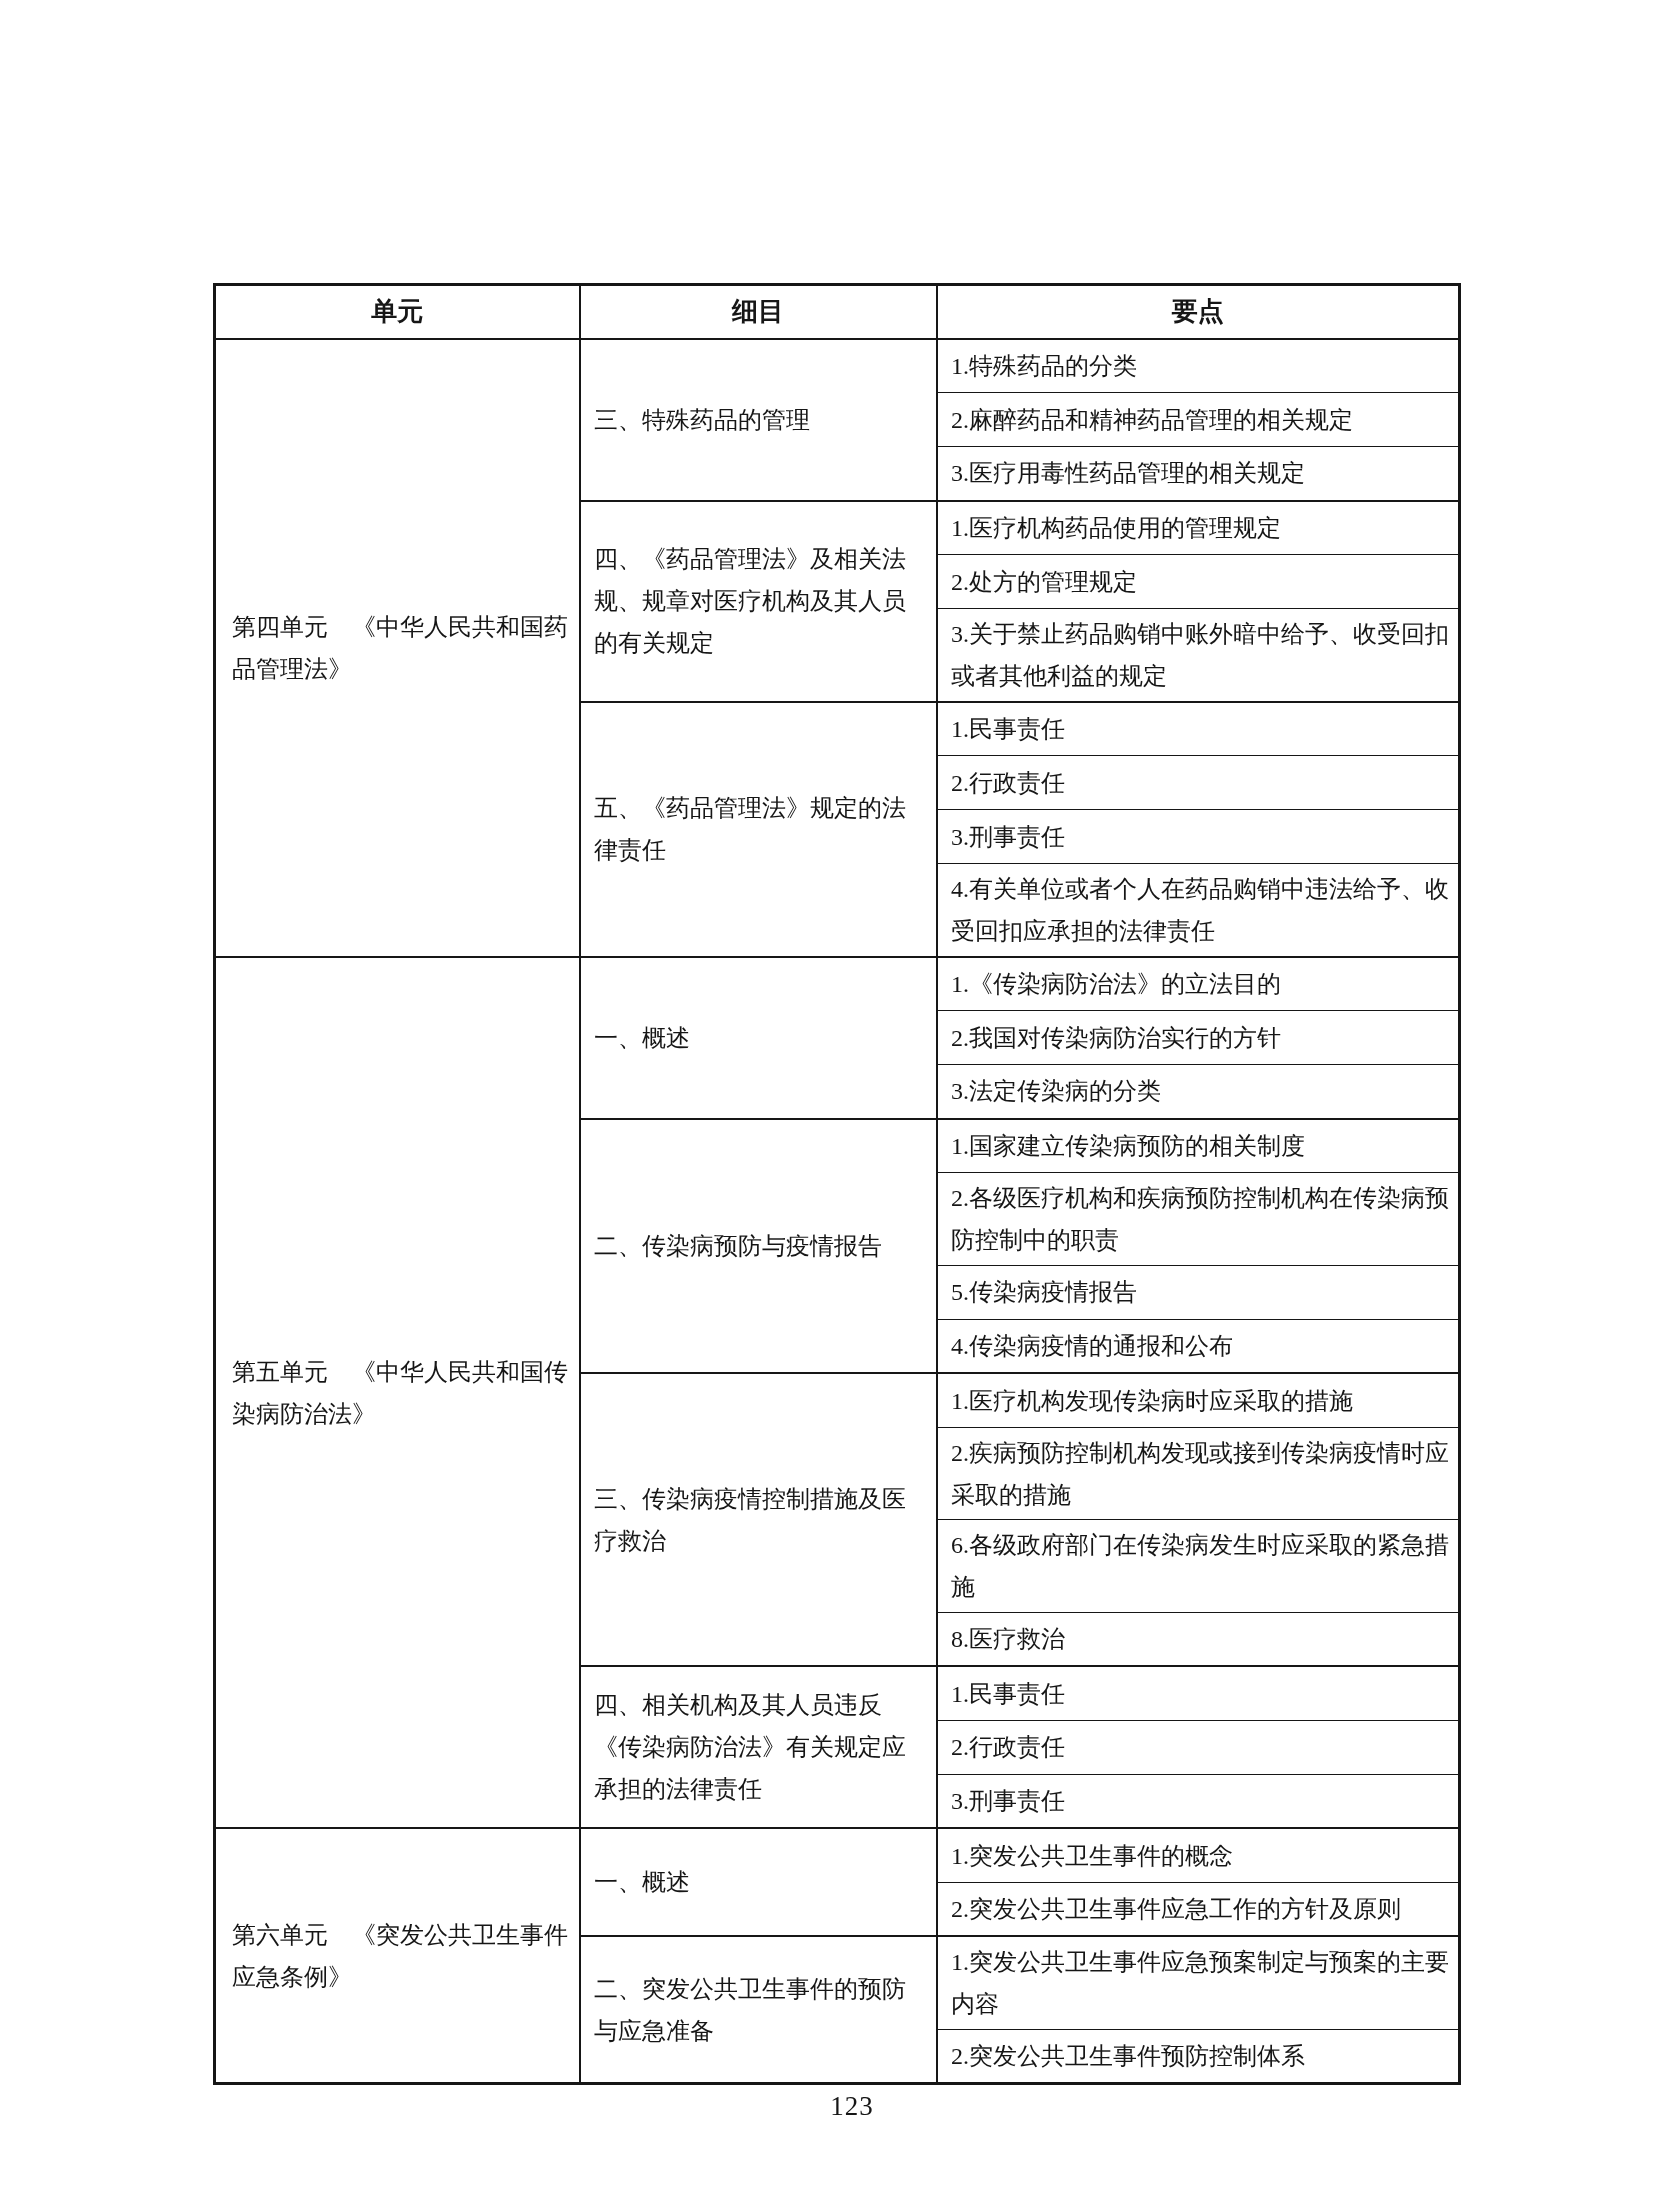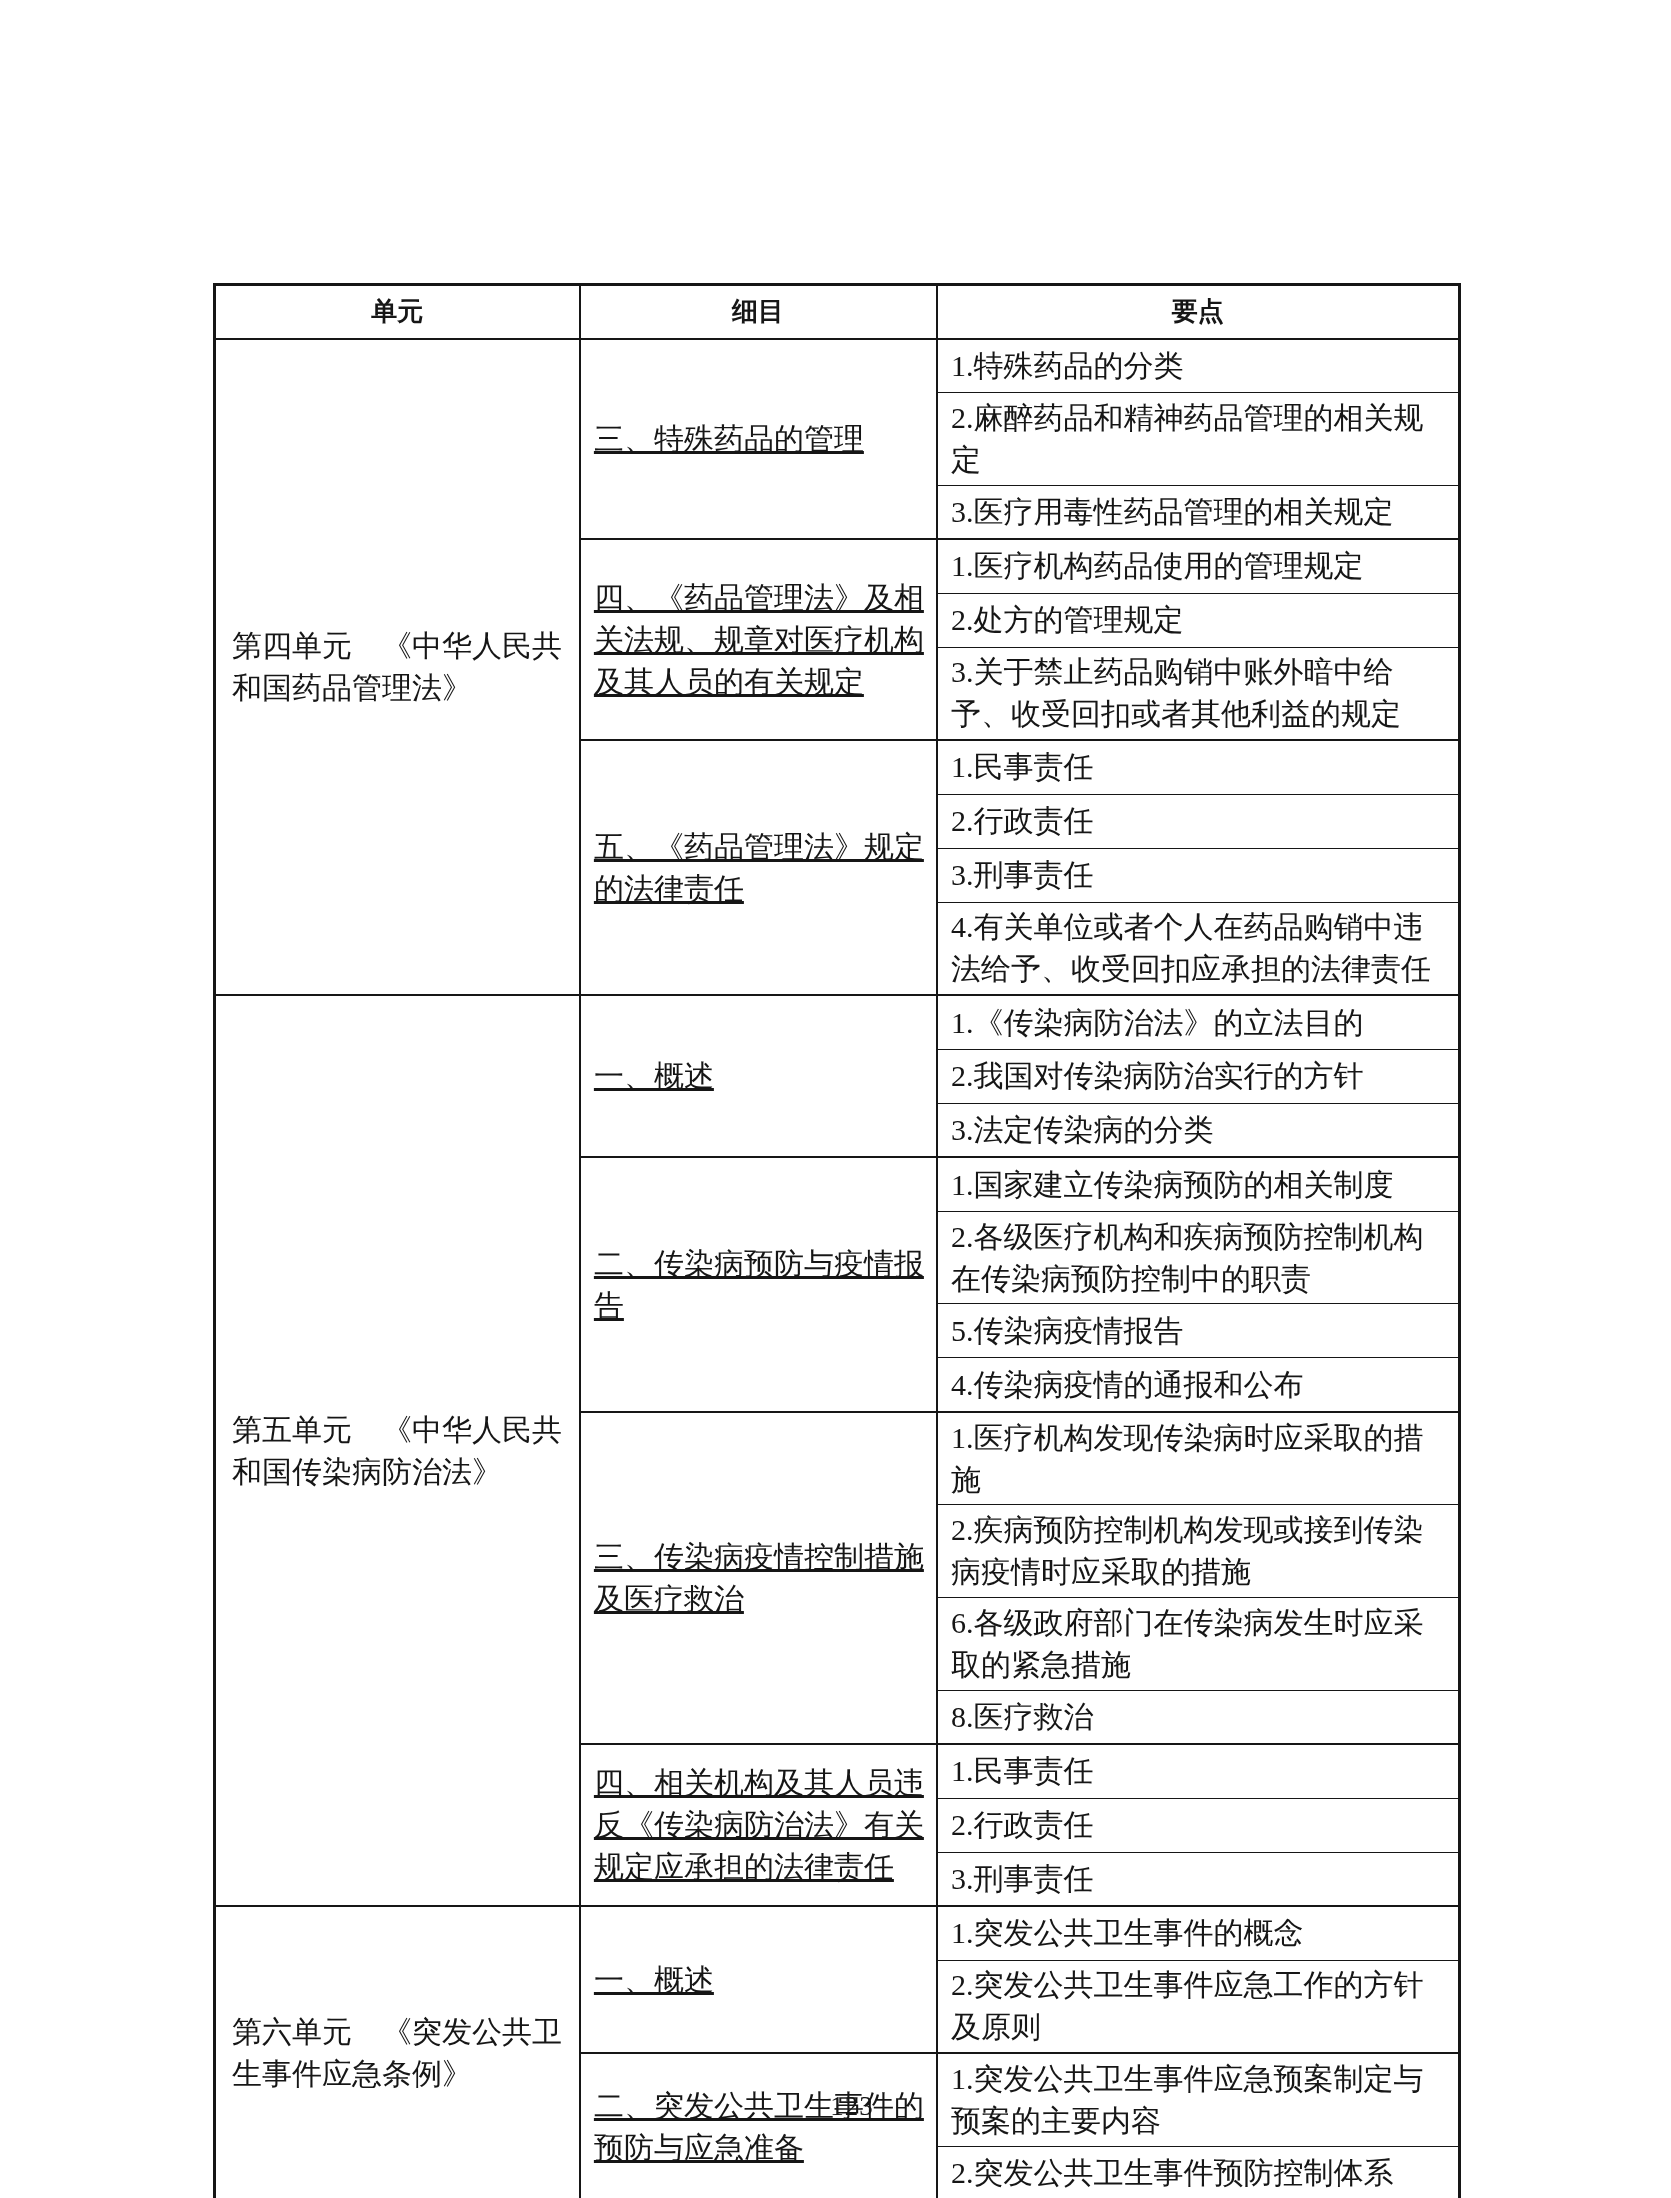--- a/index.html
+++ b/index.html
@@ -19,37 +19,37 @@
     border:3.8px solid #161616;
   }
   col.c1{width:365px;}
   col.c2{width:357px;}
   col.c3{width:523px;}
   th,td{
     border:2.9px solid #161616;
     border-top-width:1.9px;
     border-bottom-width:1.9px;
     vertical-align:middle;
-    font-size:30px;
+    font-size:24px;
     line-height:42px;
     font-weight:normal;
     padding:3.8px 5.7px 3.8px 13.4px;
     text-align:left;
     word-break:break-all;
     overflow-wrap:anywhere;
   }
   th{
     font-weight:bold;
     text-align:center;
     padding:3.8px 1.9px;
     font-size:26px;
     border-bottom-width:2.9px;
   }
   td.unit{padding-left:16px;border-bottom-width:2.9px;}
-  td.sec{border-bottom-width:2.9px;text-decoration:underline;}
+  td.sec{border-bottom-width:2.9px;}
   td.gend{border-bottom-width:2.9px;}
   tr.s{height:54px;}
   tr.d{height:89px;}
   tr.h{height:54px;}
   .pageno{
     position:absolute;
     left:16px;top:2091px;
     width:1672px;
     text-align:center;
     font-size:27px;

